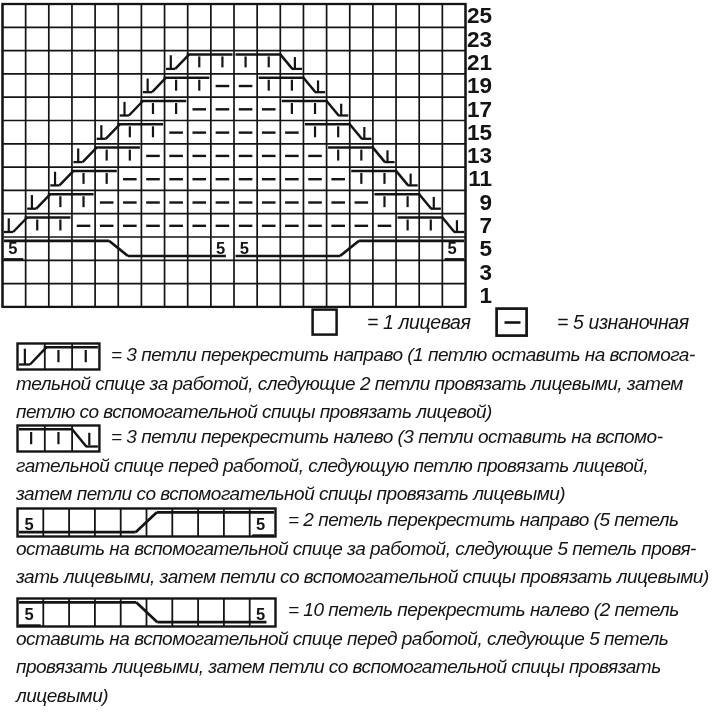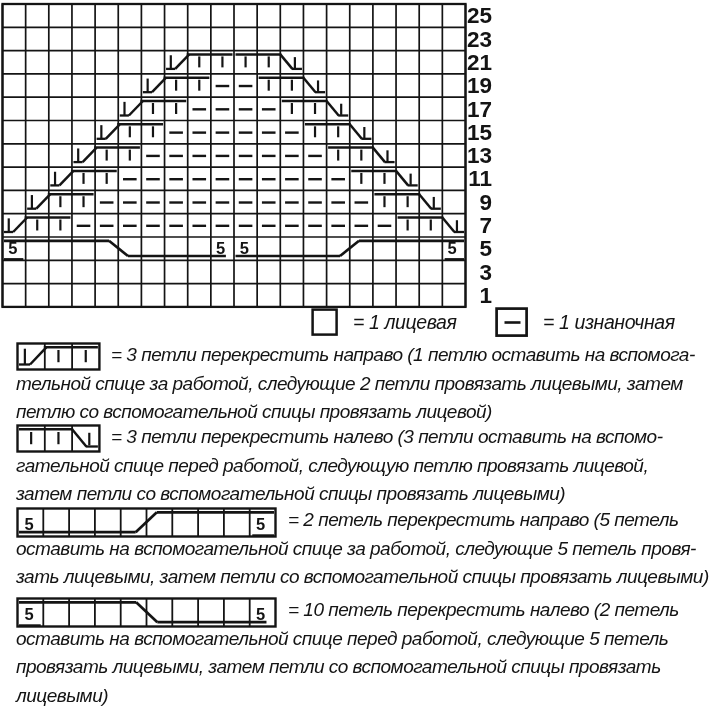--- a/index.html
+++ b/index.html
@@ -2,21 +2,21 @@
 <html><head>
 <meta charset="utf-8">
 <style>
   html,body{margin:0;padding:0;background:#ffffff;}
   .page{
     position:relative;width:720px;height:720px;background:#ffffff;overflow:hidden;
     font-family:"Liberation Sans",sans-serif;color:#141414;
   }
   #chart-svg{position:absolute;left:0;top:0;}
   .basic-legend{position:absolute;left:0;top:305px;width:720px;height:34px;}
-  .bl-item{position:absolute;top:0;height:34px;display:flex;align-items:center;gap:14px;}
+  .bl-item{position:absolute;top:0;height:34px;display:flex;align-items:center;gap:28px;}
   #bl-knit{left:311px;}
   #bl-purl{left:495px;}
   .ltext{
     font-style:italic;font-size:19.5px;letter-spacing:-0.4px;white-space:nowrap;
   }
   .cable-block{position:absolute;left:16px;width:716px;}
   #blk0{top:341px;}
   #blk1{top:423px;}
   #blk2{top:506px;}
   #blk3{top:596px;}
@@ -254,21 +254,21 @@
       <svg class="bl-sym" width="28" height="29">
           <rect x="1.6" y="1.6" width="24" height="25" fill="none" stroke="#141414" stroke-width="2.5"></rect>
         </svg>
       <span class="ltext">= 1 лицевая</span>
     </div>
     <div class="bl-item" id="bl-purl">
       <svg class="bl-sym" width="34" height="31">
           <rect x="1.6" y="1.6" width="30" height="27" fill="none" stroke="#141414" stroke-width="2.7"></rect>
           <line x1="9.5" y1="15.5" x2="25.5" y2="15.5" stroke="#141414" stroke-width="2.6"></line>
         </svg>
-      <span class="ltext">= 1 изнаночная</span>
+      <span class="ltext">= 5 изнаночная</span>
     </div>
   </div>
 
   <div class="cable-block" id="blk0">
     <svg class="cb-sym" width="88" height="30">
         <rect x="1.5" y="1.5" width="81.9" height="26" fill="none" stroke="#141414" stroke-width="2.4"></rect>
         <line x1="28.8" y1="1.5" x2="28.8" y2="27.5" stroke="#141414" stroke-width="1.8"></line>
         <line x1="56.1" y1="1.5" x2="56.1" y2="27.5" stroke="#141414" stroke-width="1.8"></line>
         <line x1="3" y1="22.5" x2="14.058000000000002" y2="22.5" stroke="#141414" stroke-width="2.3"></line>
         <line x1="8.871" y1="6.7" x2="8.871" y2="22.5" stroke="#141414" stroke-width="2.2"></line>

